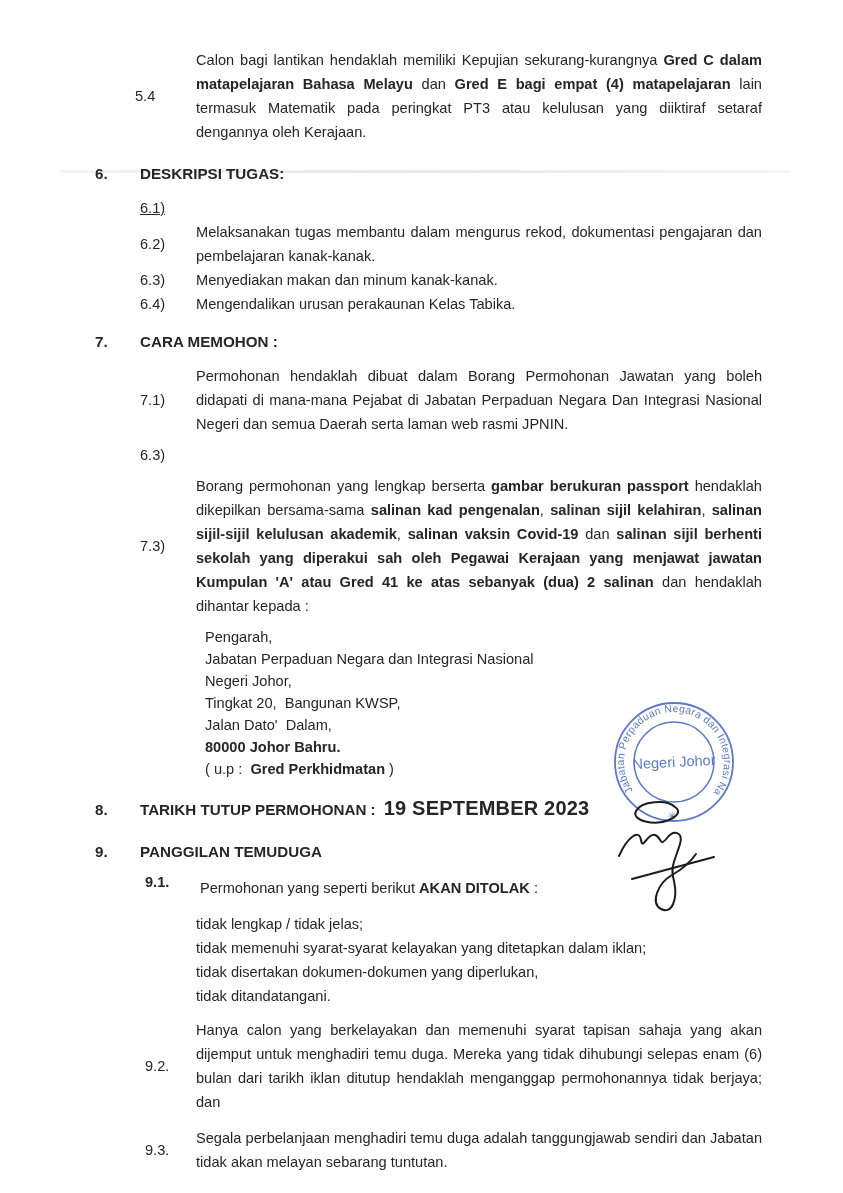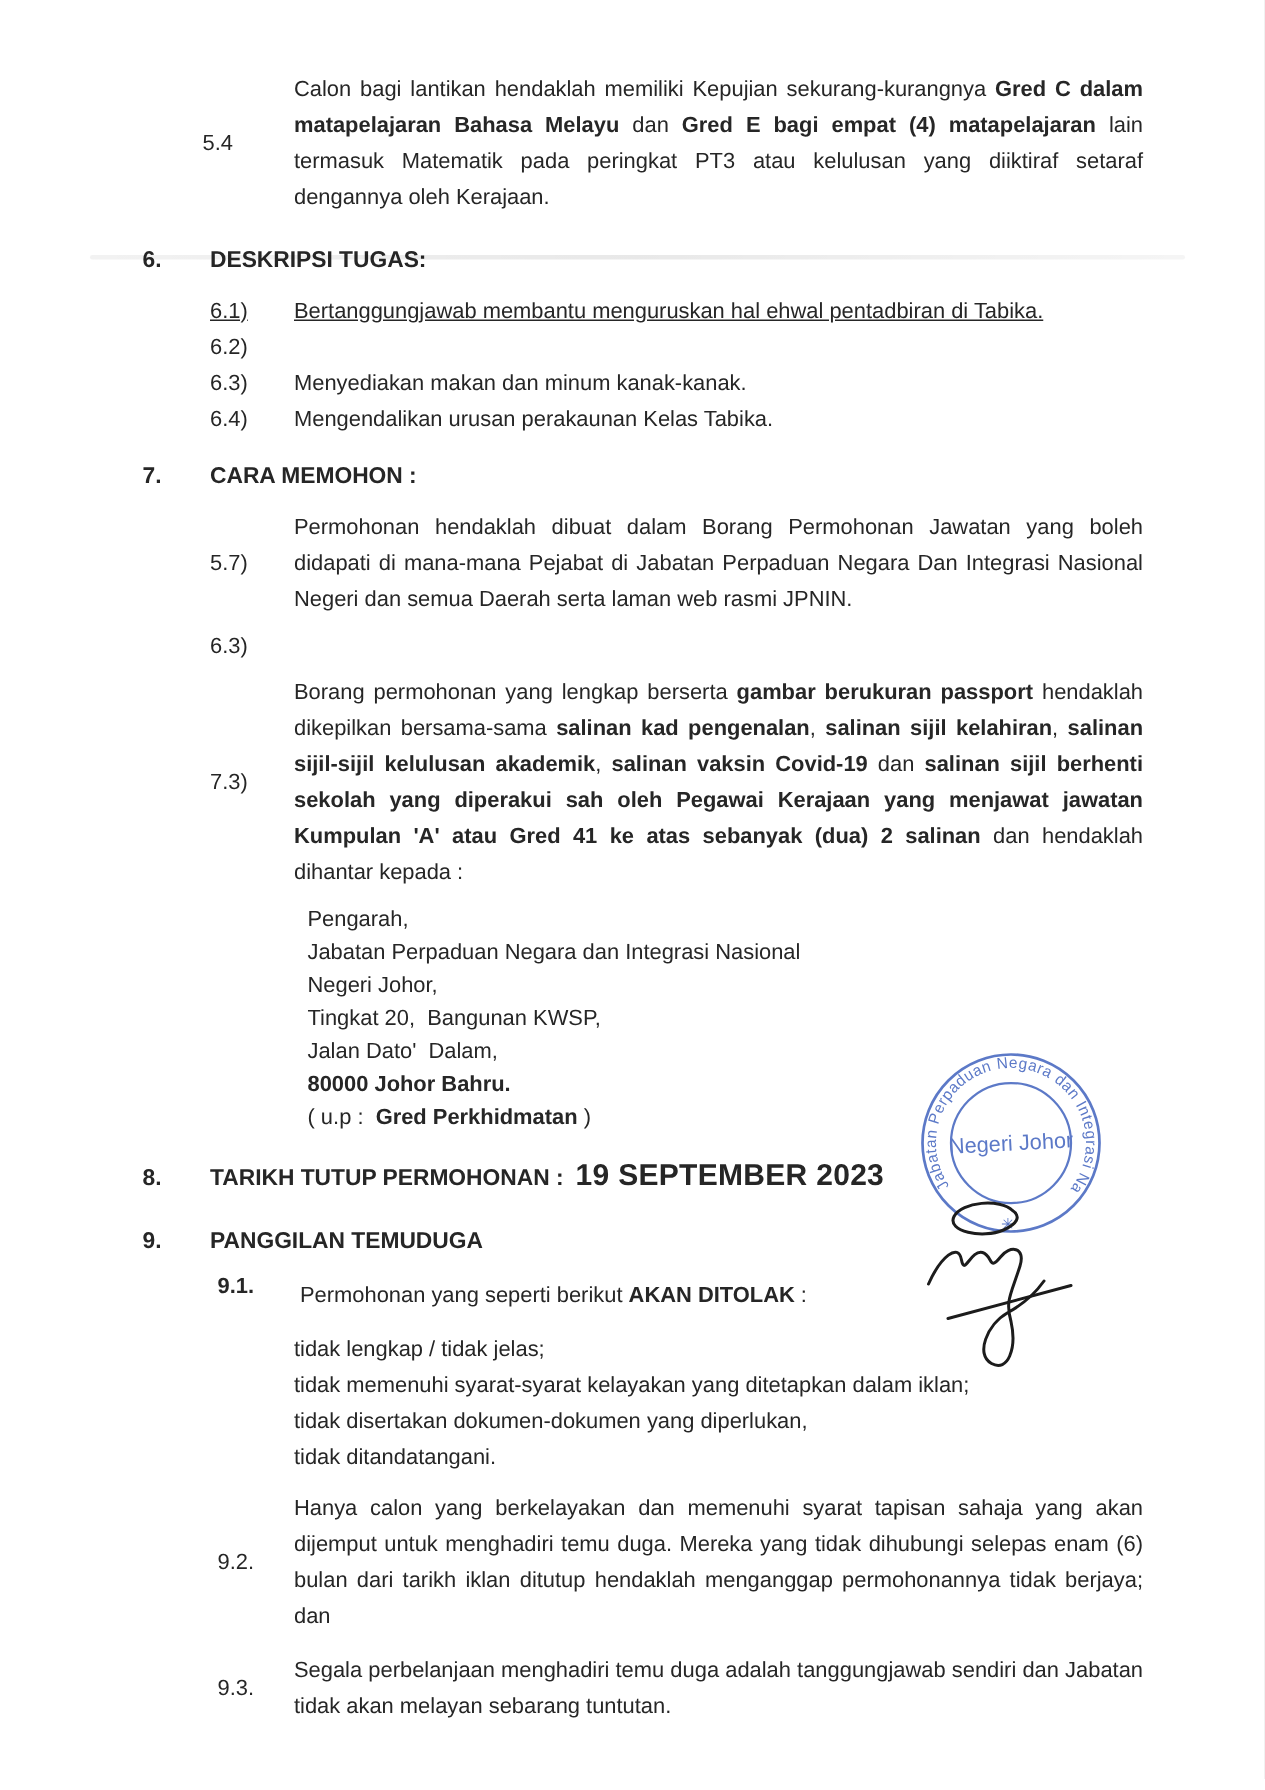--- a/index.html
+++ b/index.html
@@ -81,40 +81,40 @@
     <span class="num">5.4</span>
     <p class="txt just"><span>Calon bagi lantikan hendaklah memiliki Kepujian sekurang-kurangnya </span><span class="b">Gred C dalam matapelajaran Bahasa Melayu</span><span> dan </span><span class="b">Gred E bagi empat (4) matapelajaran</span><span> lain termasuk Matematik pada peringkat PT3 atau kelulusan yang diiktiraf setaraf dengannya oleh Kerajaan.</span></p>
   </div>
 
   <div class="row sec-head mt-sec6">
     <span class="num">6.</span>
     <span>DESKRIPSI TUGAS:</span>
   </div>
   <div class="row sub body-txt mt-61">
     <span class="num">6.1)</span>
-    <p class="txt">Bertanggungjawab membantu menguruskan hal ehwal pentadbiran di Tabika.</p>
   </div>
   <div class="row sub body-txt">
     <span class="num">6.2)</span>
+    <p class="txt just">Melaksanakan tugas membantu dalam mengurus rekod, dokumentasi pengajaran dan pembelajaran kanak-kanak.</p>
   </div>
   <div class="row sub body-txt">
     <span class="num">6.3)</span>
     <p class="txt">Menyediakan makan dan minum kanak-kanak.</p>
   </div>
   <div class="row sub body-txt">
     <span class="num">6.4)</span>
     <p class="txt">Mengendalikan urusan perakaunan Kelas Tabika.</p>
   </div>
 
   <div class="row sec-head mt-sec7">
     <span class="num">7.</span>
     <span>CARA MEMOHON :</span>
   </div>
   <div class="row sub body-txt mt-71">
-    <span class="num">5.7)</span>
+    <span class="num">7.1)</span>
     <p class="txt just">Permohonan hendaklah dibuat dalam Borang Permohonan Jawatan yang boleh didapati di mana-mana Pejabat di Jabatan Perpaduan Negara Dan Integrasi Nasional Negeri dan semua Daerah serta laman web rasmi JPNIN.</p>
   </div>
   <div class="row sub body-txt mt-72">
     <span class="num">6.3)</span>
   </div>
   <div class="row sub body-txt mt-73">
     <span class="num">7.3)</span>
     <p class="txt just"><span>Borang permohonan yang lengkap berserta </span><span class="b">gambar berukuran passport</span><span> hendaklah dikepilkan bersama-sama </span><span class="b">salinan kad pengenalan</span><span>,  </span><span class="b">salinan sijil kelahiran</span><span>,  </span><span class="b">salinan sijil-sijil kelulusan akademik</span><span>, </span><span class="b">salinan vaksin Covid-19</span><span> dan </span><span class="b">salinan sijil berhenti sekolah  yang diperakui sah oleh Pegawai Kerajaan yang menjawat jawatan Kumpulan 'A' atau Gred 41 ke atas sebanyak (dua) 2 salinan</span><span> dan hendaklah dihantar kepada :</span></p>
   </div>
 

